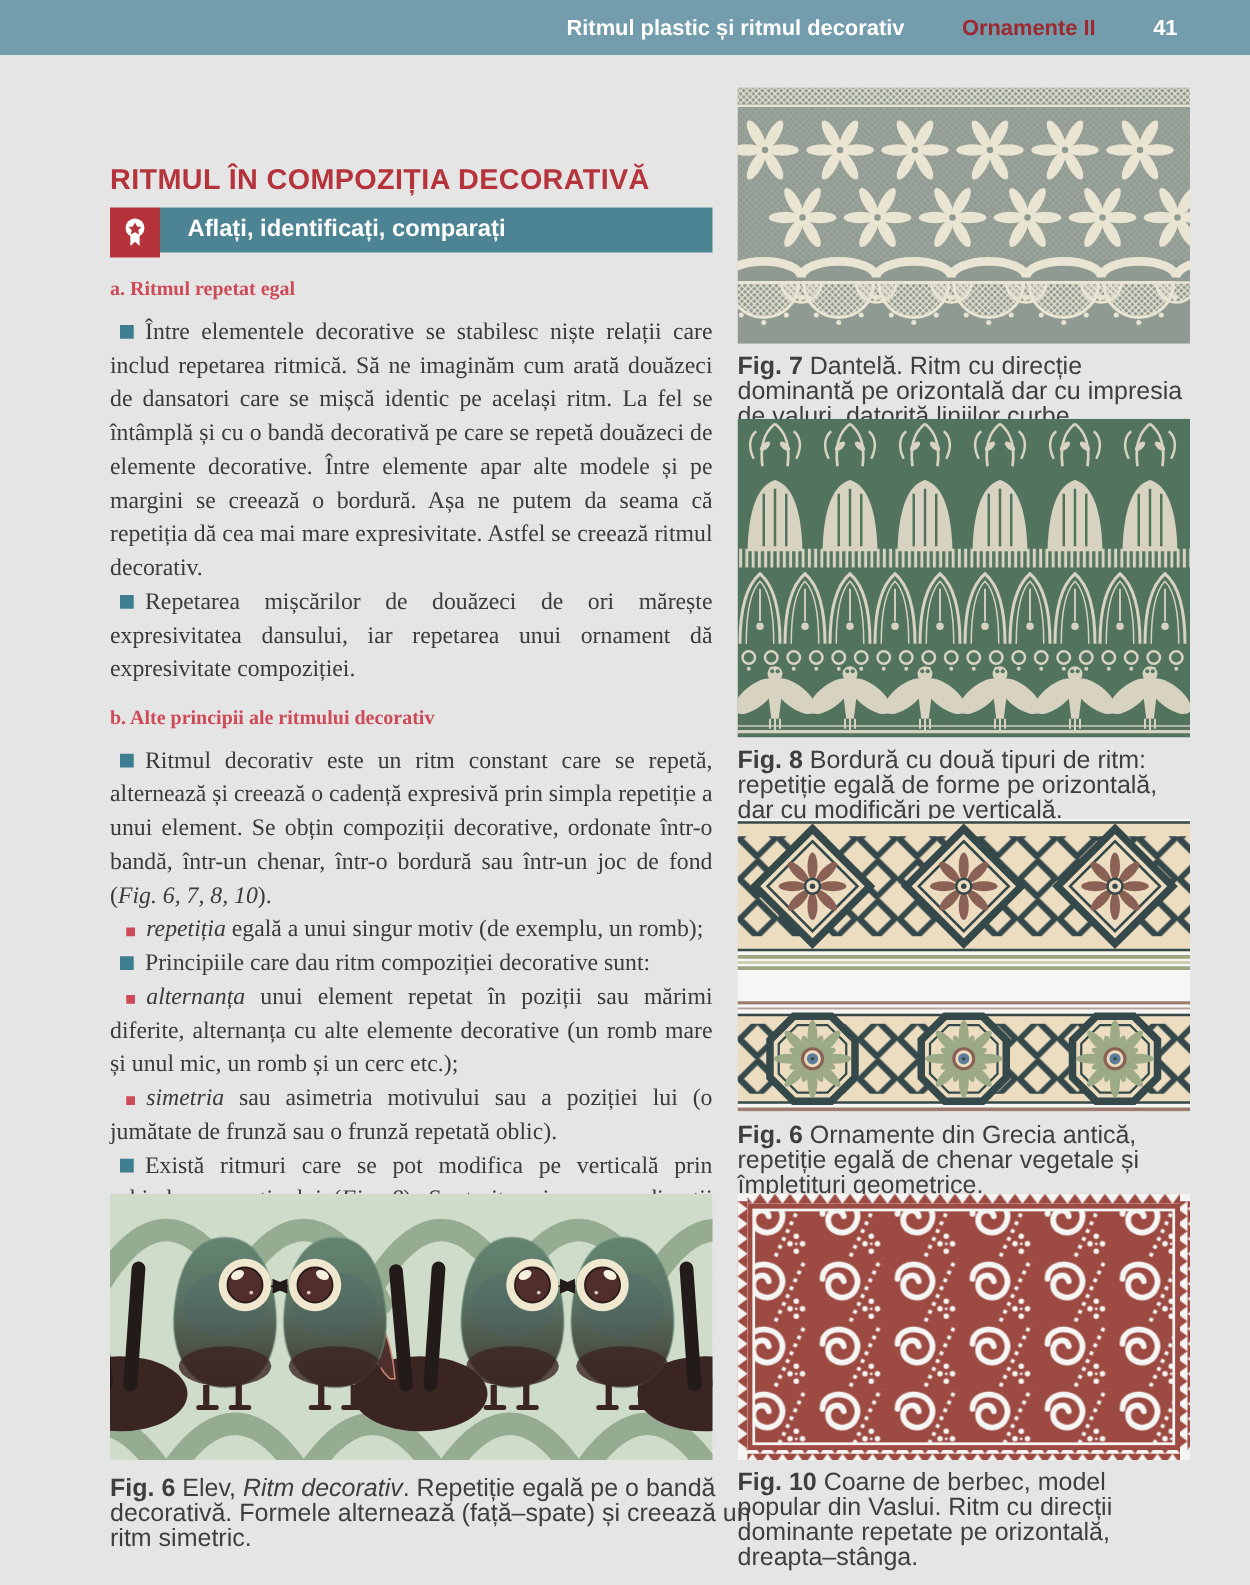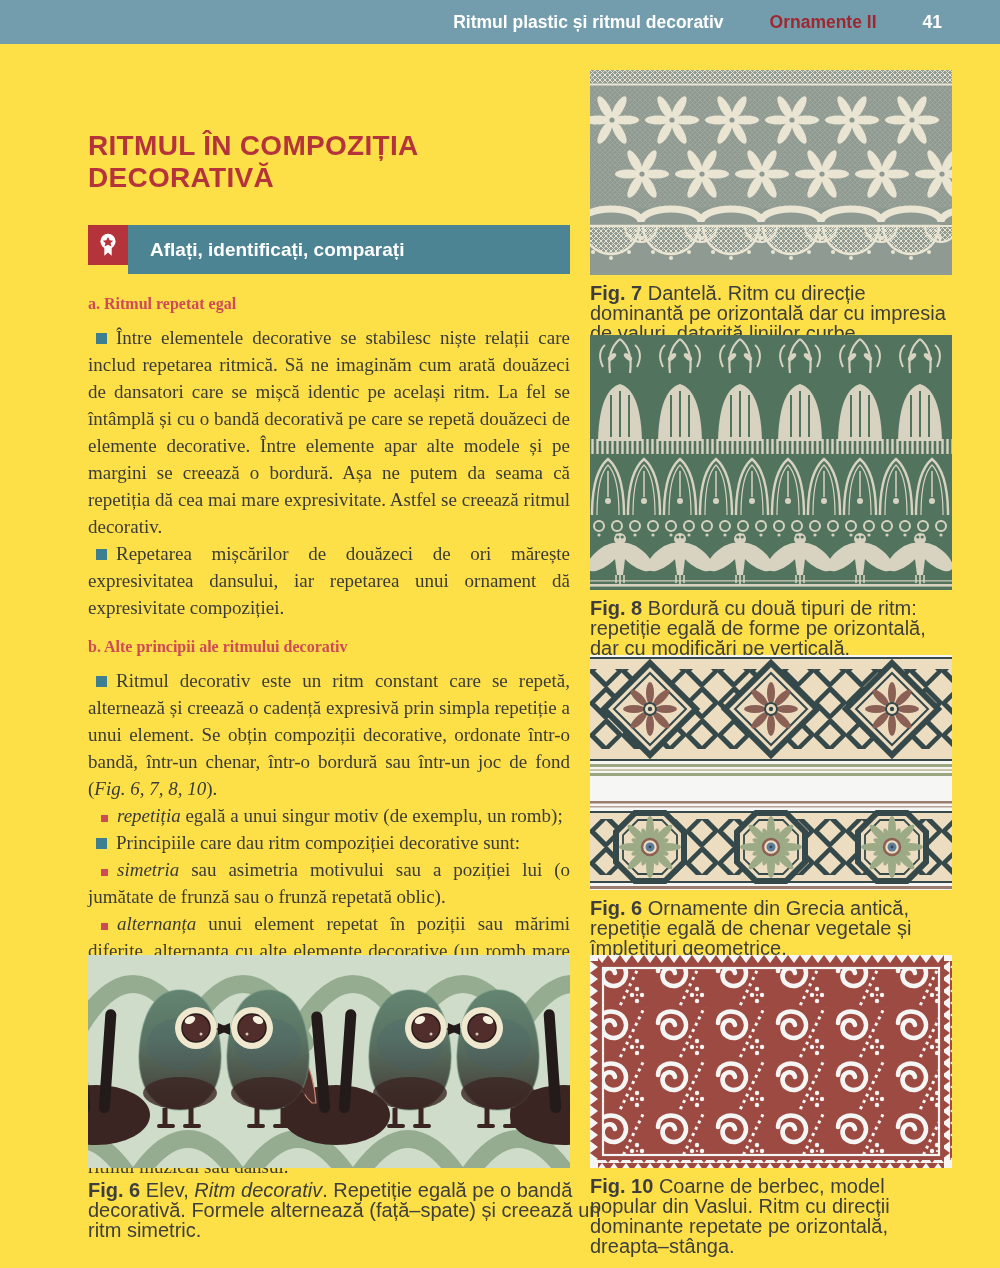--- a/index.html
+++ b/index.html
@@ -1,29 +1,29 @@
 <!DOCTYPE html>
 <html><head>
 <meta charset="utf-8">
 <style>
   html,body{margin:0;padding:0;background:#ffffff;}
-  .page{position:relative;width:1000px;height:1268px;background:#fde047;overflow:hidden;
+  .page{position:relative;width:1000px;height:1268px;background:#e5e5e5;overflow:hidden;
         font-family:"Liberation Sans",sans-serif;}
   
   .header{position:absolute;top:0;left:0;width:1000px;height:44px;background:#739dac;
           display:flex;align-items:center;justify-content:flex-end;gap:46px;
           padding-right:58px;box-sizing:border-box;font-weight:bold;font-size:17.5px;}
   .header .ht{color:#ffffff;}
   .header .hc{color:#9e2830;}
   .header .hp{color:#ffffff;}
   
   .leftcol{position:absolute;left:88px;top:130px;width:482px;}
   .lesson-title{margin:0;font-family:"Liberation Sans",sans-serif;font-weight:bold;
-                font-size:28px;color:#b5343c;letter-spacing:.3px;}
-  .banner{margin-top:31px;height:49px;display:flex;border-radius:11px;}
+                font-size:23px;color:#b5343c;letter-spacing:.3px;}
+  .banner{margin-top:9px;height:36px;display:flex;border-radius:11px;}
   .banner .ic{width:40px;height:40px;background:#b5343c;flex:0 0 40px;
               display:flex;align-items:center;justify-content:center;}
   .banner .bar{flex:1;background:#4d8494;color:#fff;display:flex;align-items:center;
                padding-left:22px;font-weight:bold;font-size:19px;}
   .content{margin-top:17px;font-family:"Liberation Serif","DejaVu Serif",serif;
            font-size:19px;line-height:27px;color:#3b3b3b;text-align:justify;}
   h2{font-family:"Liberation Serif","DejaVu Serif",serif;font-weight:bold;
      font-size:16px;line-height:26px;margin:0 0 7px 0;}
   .h-a,.h-b{color:#cf4a57;}
   .h-b{margin-top:13px;}
@@ -69,22 +69,22 @@
       <h2 class="h-a">a. Ritmul repetat egal</h2>
 
       <p><span class="sq"></span><span><span>Între elementele decorative se stabilesc niște relații care includ repetarea ritmică. Să ne imaginăm cum arată douăzeci de dansatori care se mișcă identic pe același ritm. La fel se întâmplă și cu o bandă decorativă pe care se repetă douăzeci de elemente decorative. Între elemente apar alte modele și pe margini se creează o bordură. Așa ne putem da seama că repetiția dă cea mai mare expresivitate. Astfel se creează ritmul decorativ.</span></span></p>
       <p><span class="sq"></span><span><span>Repetarea mișcărilor de douăzeci de ori mărește expresivitatea dansului, iar repetarea unui ornament dă expresivitate compoziției.</span></span></p>
 
       <h2 class="h-b">b. Alte principii ale ritmului decorativ</h2>
 
       <p><span class="sq"></span><span><span>Ritmul decorativ este un ritm constant care se repetă, alternează și creează o cadență expresivă prin simpla repetiție a unui element. Se obțin compoziții decorative, ordonate într-o bandă, într-un chenar, într-o bordură sau într-un joc de fond (</span><span class="it">Fig. 6, 7, 8, 10</span><span>).</span></span></p>
       <p><span class="sqr"></span><span><span class="it">repetiția</span><span> egală a unui singur motiv (de exemplu, un romb);</span></span></p>
       <p><span class="sq"></span><span><span>Principiile care dau ritm compoziției decorative sunt:</span></span></p>
+      <p><span class="sqr"></span><span><span class="it">alternanța</span><span> unui element repetat în poziții sau mărimi diferite, alternanța cu alte elemente decorative (un romb mare și unul mic, un romb și un cerc etc.);</span></span></p>
       <p><span class="sqr"></span><span><span class="it">simetria</span><span> sau asimetria motivului sau a poziției lui (o jumătate de frunză sau o frunză repetată oblic).</span></span></p>
-      <p><span class="sqr"></span><span><span class="it">alternanța</span><span> unui element repetat în poziții sau mărimi diferite, alternanța cu alte elemente decorative (un romb mare și unul mic, un romb și un cerc etc.);</span></span></p>
       <p><span class="sq"></span><span><span>Există ritmuri care se pot modifica pe verticală prin schimbarea motivului (</span><span class="it">Fig. 8</span><span>). Sunt ritmuri care au direcții spre dreapta sau spre stânga și dau impresia de mișcare.</span></span></p>
       <p><span class="sq"></span><span><span>Ritmul dat de repetiția și alternanța ornamentelor ne face să apreciem un ornament indiferent unde este aplicat. Toate aceste ritmuri vizuale ne înfrumusețează viața, așa cum o fac și ritmul muzical sau dansul.</span></span></p>
     </div>
   </div>
 
   <div class="fig6">
     <svg width="482" height="213" viewBox="0 0 482 213">
       <defs>
         <linearGradient id="bgr" x1="0" y1="0" x2="0" y2="1">
           <stop offset="0%" stop-color="#648572"></stop>

